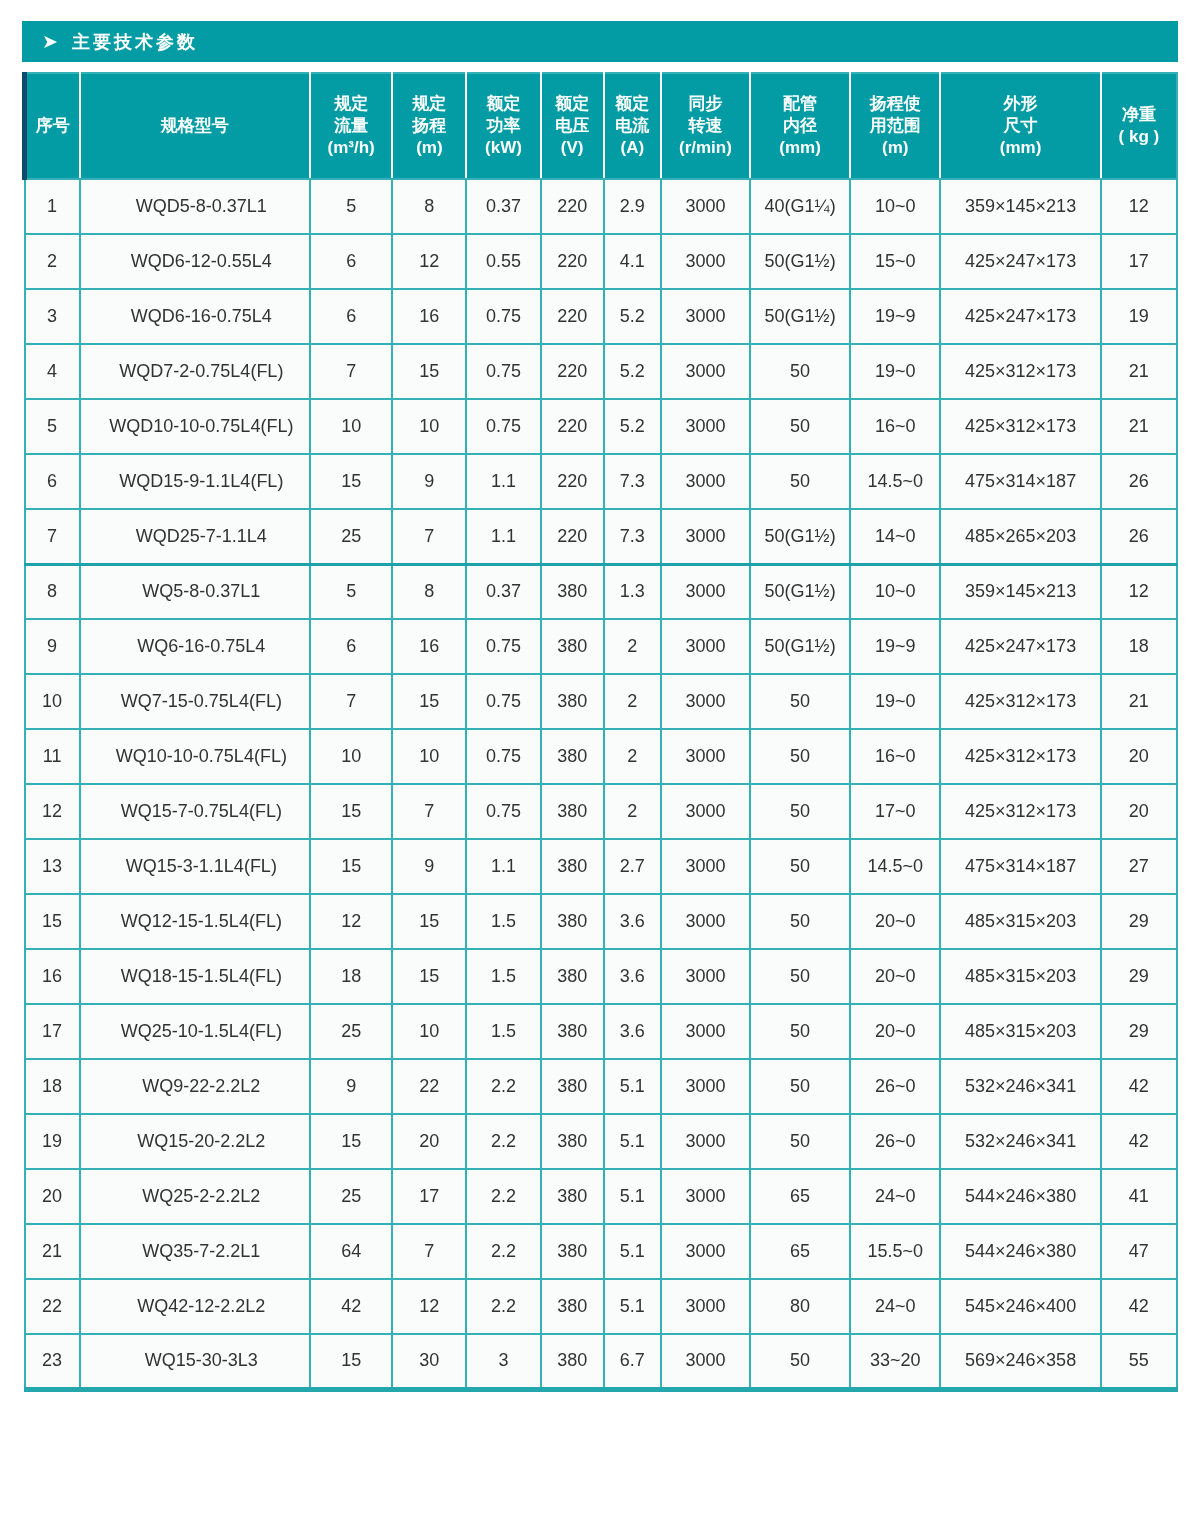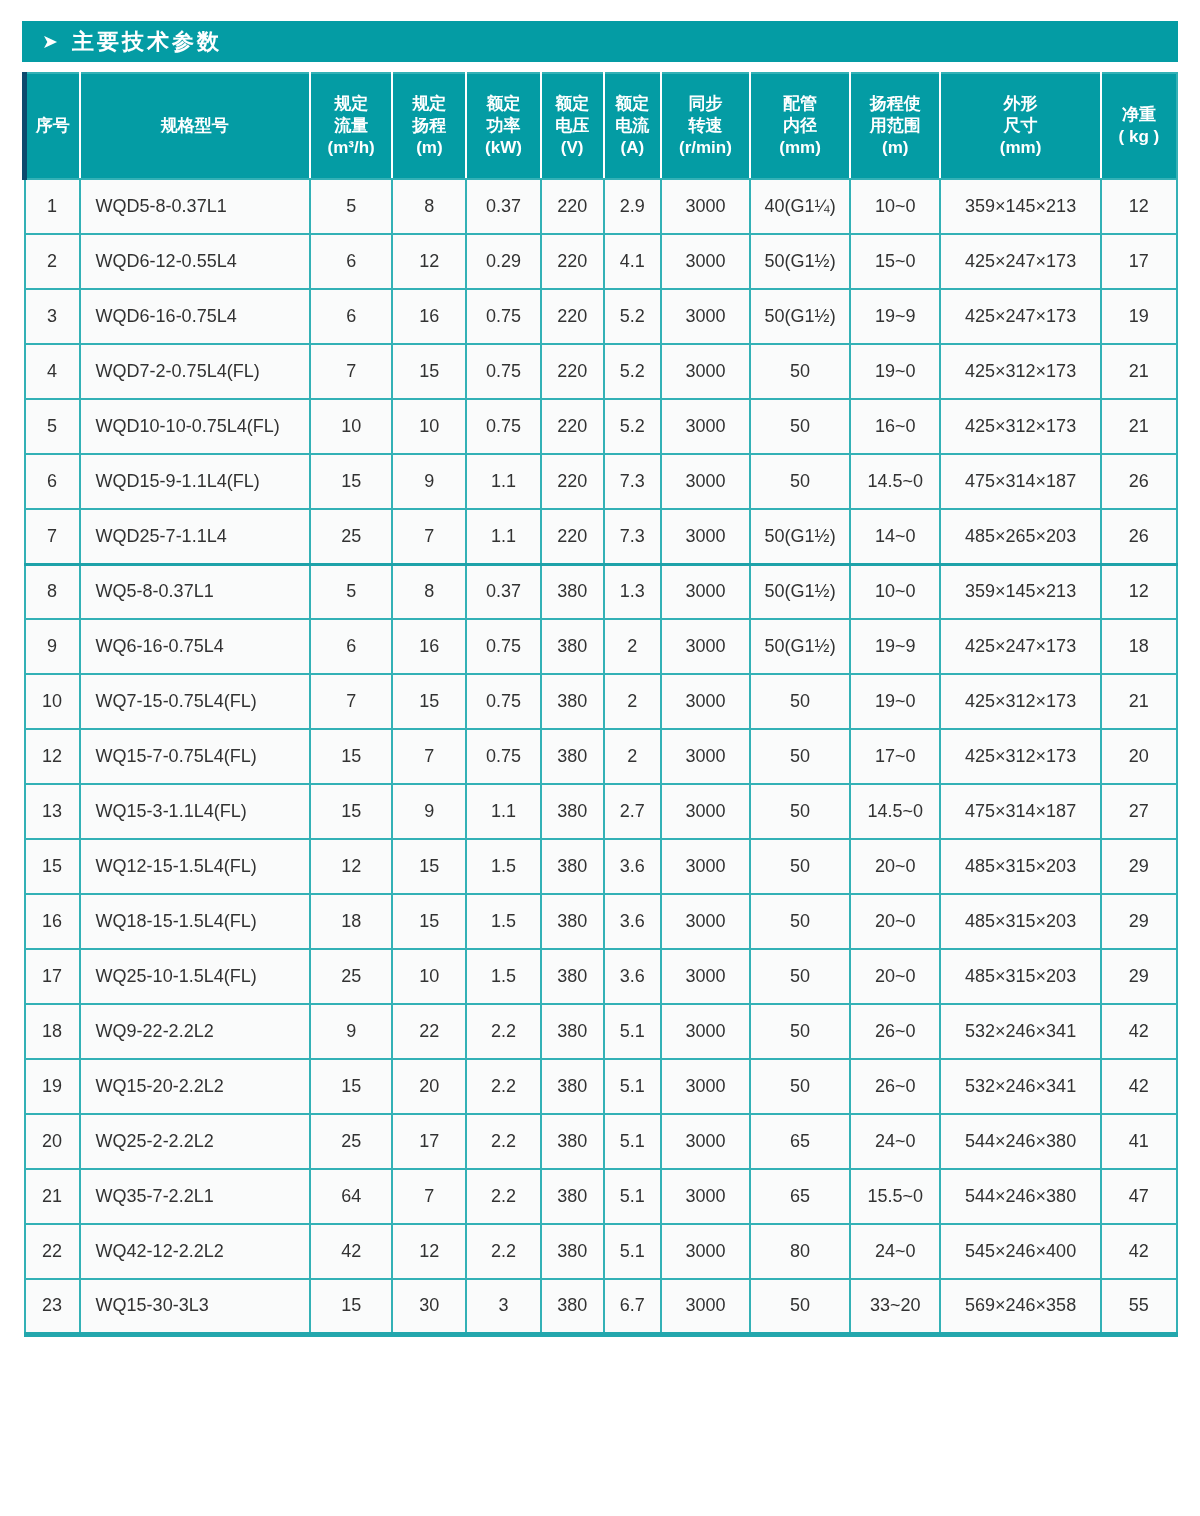--- a/index.html
+++ b/index.html
@@ -24,21 +24,21 @@
     margin-bottom: 10px;
   }
   .arrow-icon {
     color: #ffffff;
     font-size: 19px;
     margin-right: 14px;
     line-height: 1;
   }
   .title-text {
     color: #ffffff;
-    font-size: 22px;
+    font-size: 18px;
     font-weight: bold;
     letter-spacing: 3px;
   }
   table.spec-table {
     width: 100%;
     border-collapse: collapse;
     table-layout: fixed;
     border: 2px solid #33b1b6;
     border-bottom: 5px solid #23a7ad;
   }
@@ -61,21 +61,21 @@
     background: #fafbfb;
     border: 2px solid #33b1b6;
     text-align: center;
     font-size: 18px;
     color: #323232;
     padding: 0 2px;
     overflow: hidden;
     white-space: nowrap;
   }
   td.model {
-    text-align: left;
+    text-align: center;
     padding-left: 15px;
   }
   tr.group-start td { border-top: 3px solid #1ea2a9; }
 </style>
 </head>
 <body>
 
 <div class="page">
   <div class="title-bar">
     <span class="arrow-icon">➤</span>
@@ -169,21 +169,21 @@
           <td>40(G1¼)</td>
           <td>10~0</td>
           <td>359×145×213</td>
           <td>12</td>
         </tr>
         <tr>
           <td>2</td>
           <td class="model">WQD6-12-0.55L4</td>
           <td>6</td>
           <td>12</td>
-          <td>0.29</td>
+          <td>0.55</td>
           <td>220</td>
           <td>4.1</td>
           <td>3000</td>
           <td>50(G1½)</td>
           <td>15~0</td>
           <td>425×247×173</td>
           <td>17</td>
         </tr>
         <tr>
           <td>3</td>
@@ -291,20 +291,34 @@
           <td>0.75</td>
           <td>380</td>
           <td>2</td>
           <td>3000</td>
           <td>50</td>
           <td>19~0</td>
           <td>425×312×173</td>
           <td>21</td>
         </tr>
         <tr>
+          <td>11</td>
+          <td class="model">WQ10-10-0.75L4(FL)</td>
+          <td>10</td>
+          <td>10</td>
+          <td>0.75</td>
+          <td>380</td>
+          <td>2</td>
+          <td>3000</td>
+          <td>50</td>
+          <td>16~0</td>
+          <td>425×312×173</td>
+          <td>20</td>
+        </tr>
+        <tr>
           <td>12</td>
           <td class="model">WQ15-7-0.75L4(FL)</td>
           <td>15</td>
           <td>7</td>
           <td>0.75</td>
           <td>380</td>
           <td>2</td>
           <td>3000</td>
           <td>50</td>
           <td>17~0</td>

